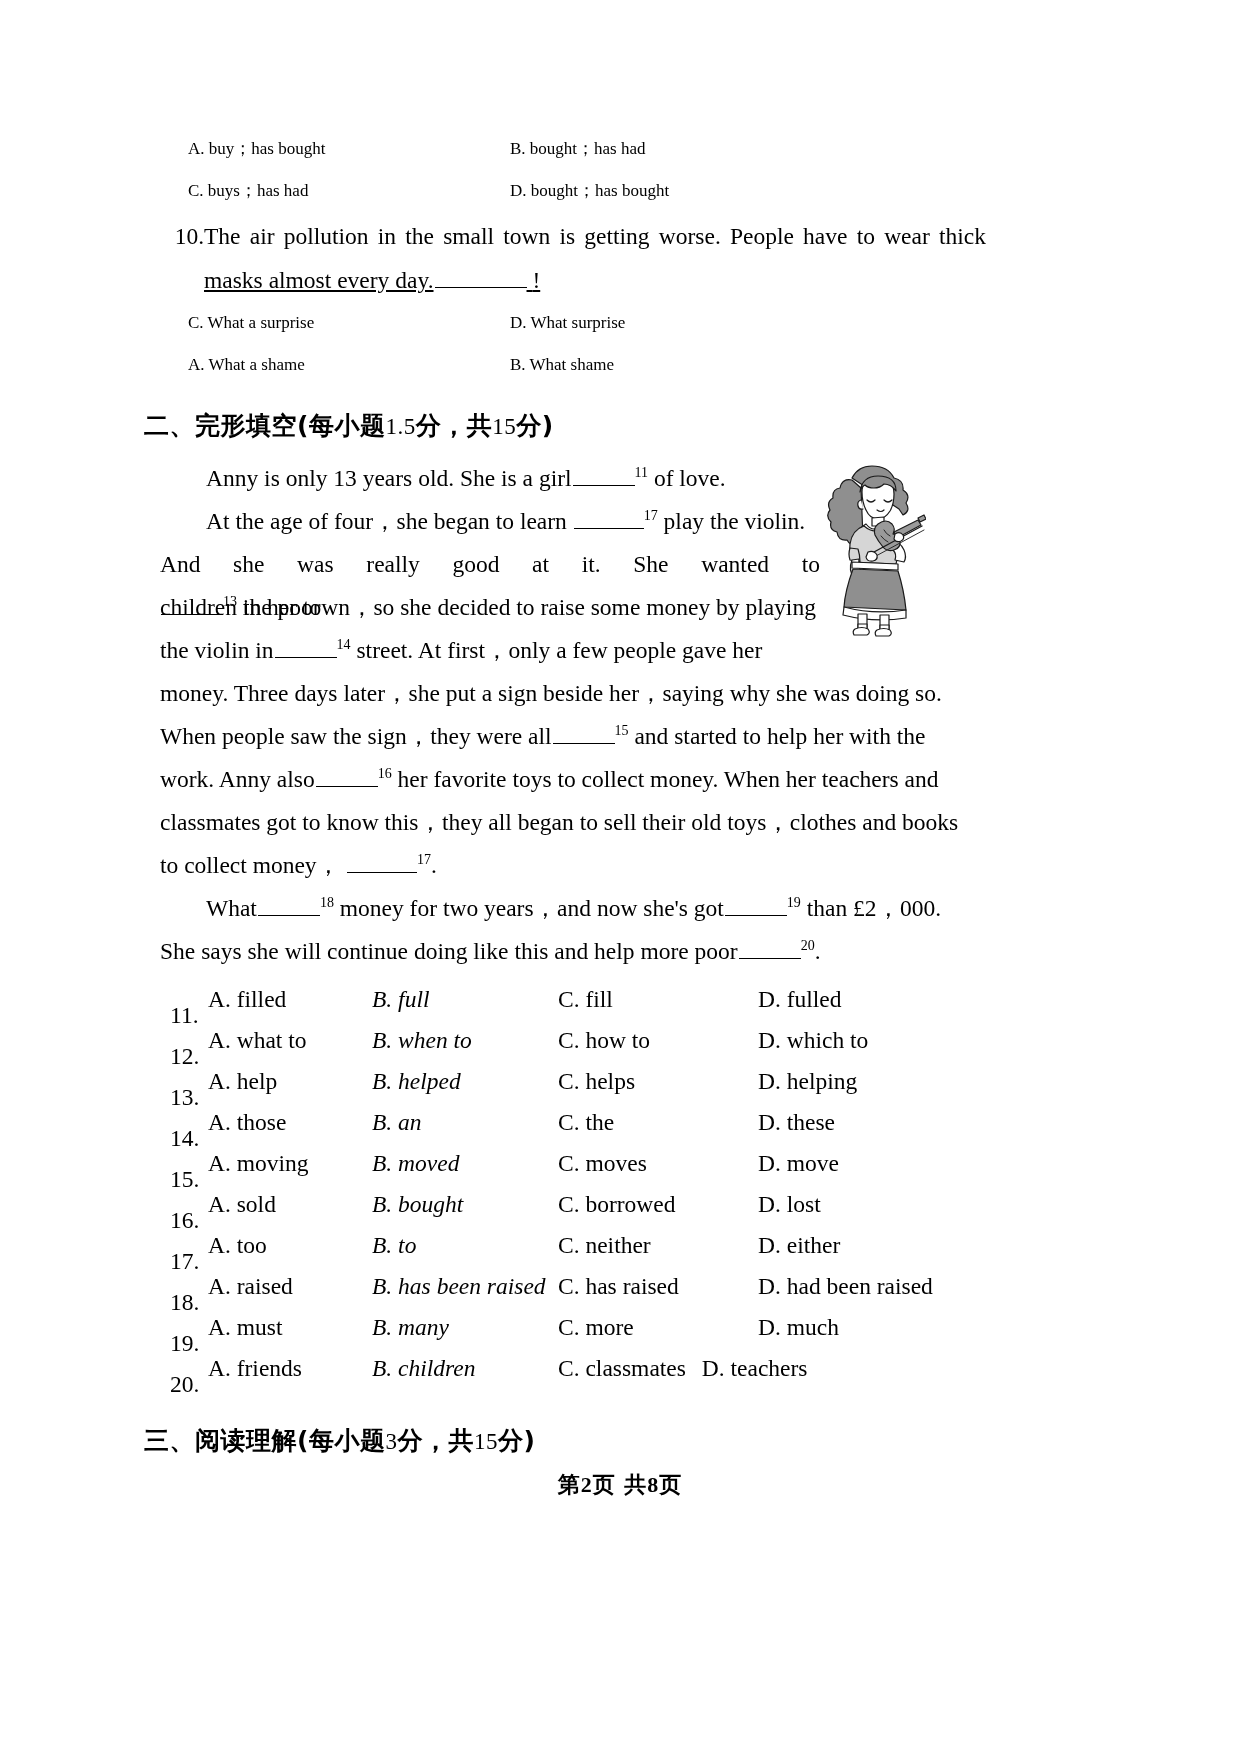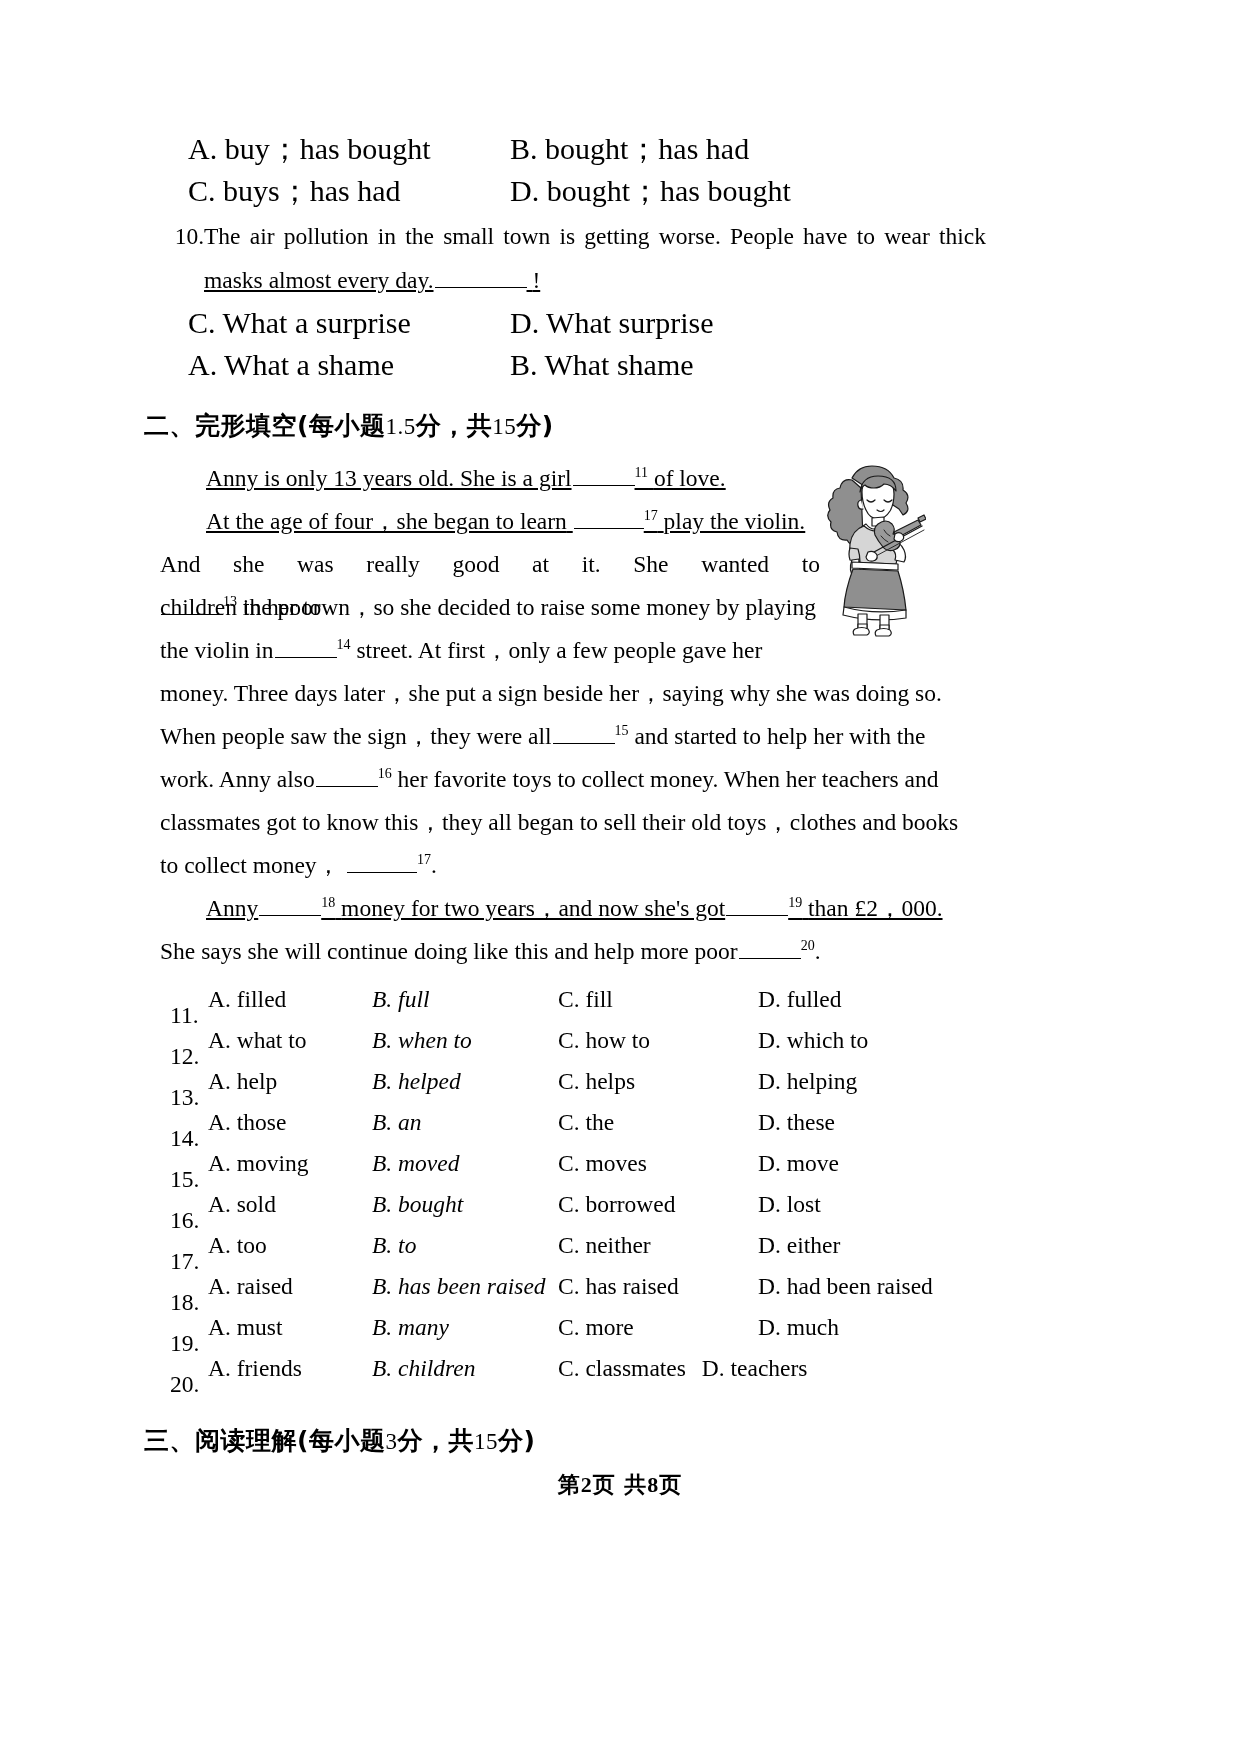--- a/index.html
+++ b/index.html
@@ -26,21 +26,21 @@
     position: absolute;
     left: 160px;
     top: 128px;
     width: 800px;
   }
 
   
   .opt2 {
     position: relative;
     height: 42px;
-    font-size: 30px;
+    font-size: 17px;
     line-height: 42px;
   }
   .opt2 .colA { position: absolute; left: 28px; top: 0; }
   .opt2 .colB { position: absolute; left: 350px; top: 0; }
 
   
   .qrow {
     position: relative;
     font-size: 23.5px;
     line-height: 44px;
@@ -79,21 +79,21 @@
   
   .passage {
     font-size: 23.5px;
     line-height: 43px;
   }
   .pline {
     position: relative;
     height: 43px;
     white-space: nowrap;
   }
-  .pline.indent { padding-left: 46px; text-decoration: underline; }
+  .pline.indent { padding-left: 46px; }
   .just {
     display: block;
     text-align: justify;
     text-align-last: justify;
     white-space: normal;
   }
   .just.narrow { width: 782px; }
   .blank {
     display: inline-block;
     border-bottom: 1.6px solid #000;
@@ -235,21 +235,21 @@
       <div class="pline">
         <span>classmates got to know this，they all began to sell their old toys，clothes and books</span>
       </div>
 
       <div class="pline">
         <span>to collect money，</span>
         <span class="blank b-long"></span><sup>17</sup><span>.</span>
       </div>
 
       <div class="pline indent" style="padding-left:46px;">
-        <span>Anny</span><span class="blank b-med"></span><sup>18</sup>
+        <span>What</span><span class="blank b-med"></span><sup>18</sup>
         <span>money for two years，and now she's got</span><span class="blank b-med"></span><sup>19</sup>
         <span>than £2，000.</span>
       </div>
 
       <div class="pline">
         <span>She says she will continue doing like this and help more poor</span><span class="blank b-med"></span><sup>20</sup><span>.</span>
       </div>
     </div>
 
     <div class="optgrid">

